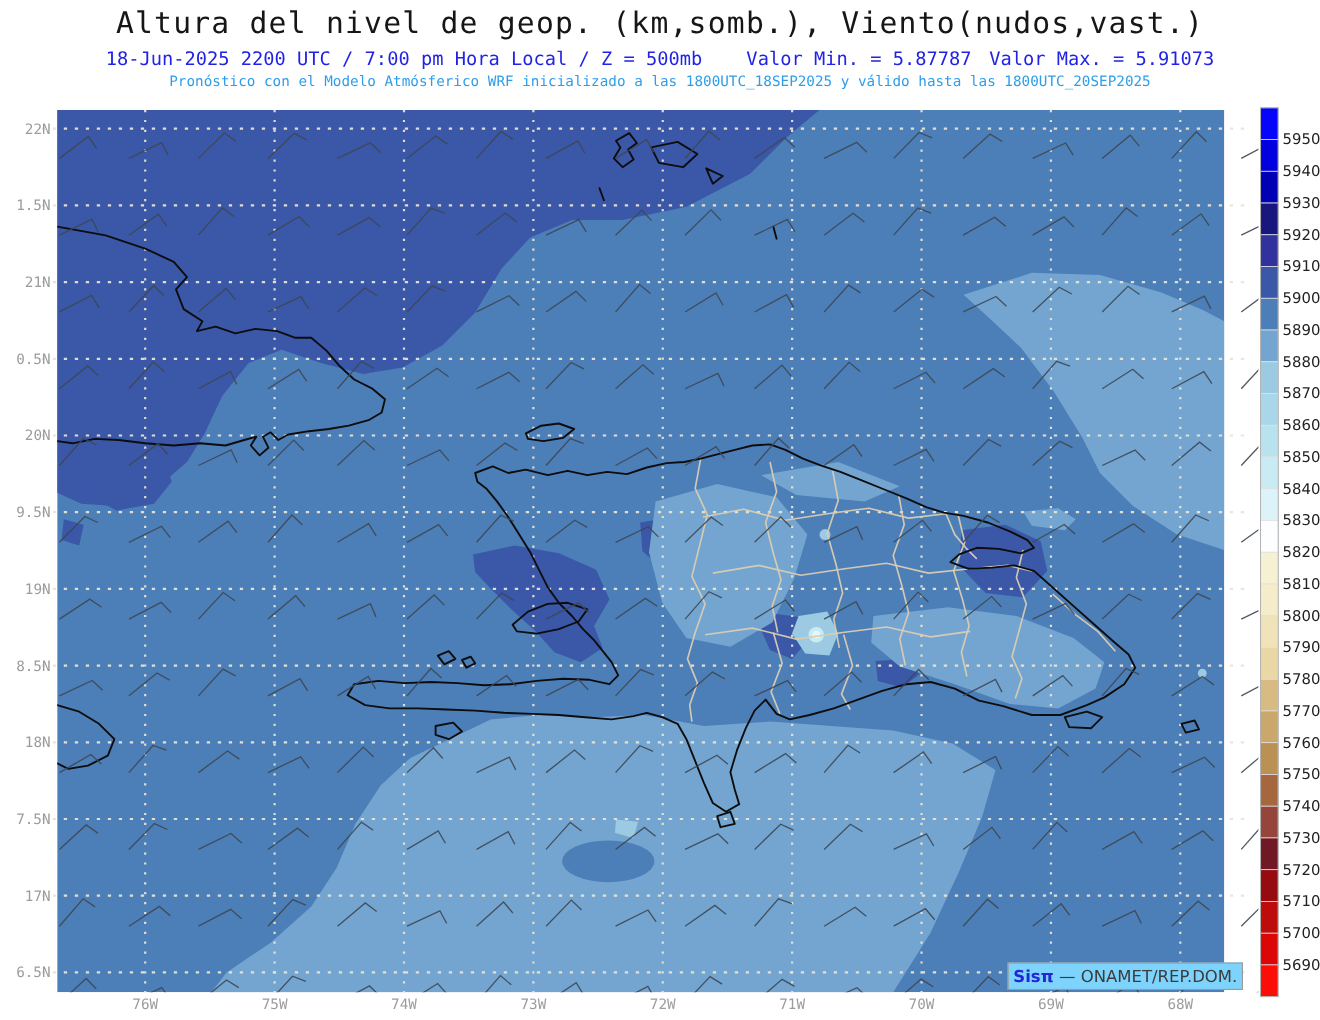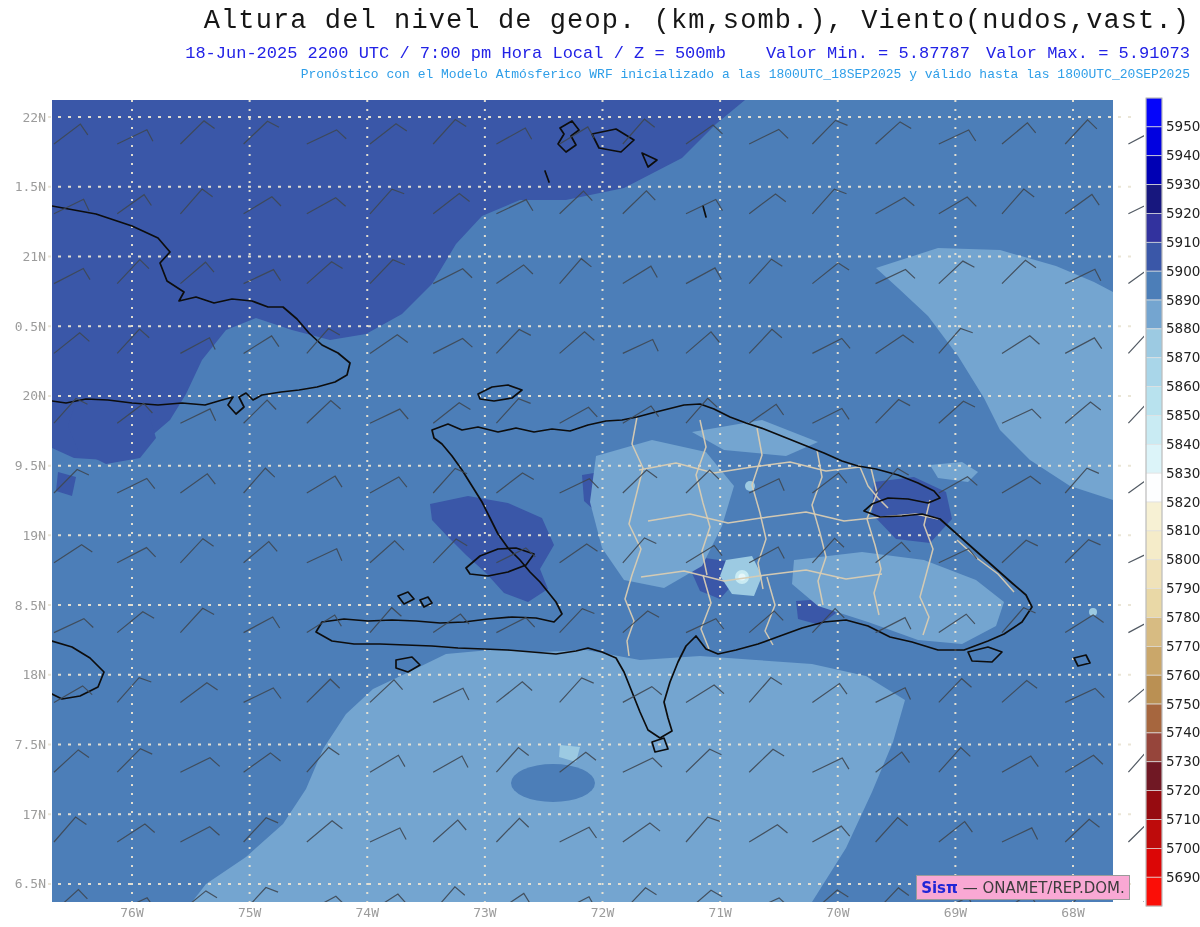--- a/index.html
+++ b/index.html
@@ -1,38 +1,38 @@
 <!DOCTYPE html>
 <html><head>
 <meta charset="utf-8">
 <style>
   html,body{margin:0;padding:0;}
   body{
     width:1200px;height:927px;position:relative;background:#ffffff;
     font-family:"DejaVu Sans Mono","Liberation Mono",monospace;
     overflow:hidden;
   }
-  .hdr{position:absolute;left:10px;width:1180px;text-align:right;white-space:nowrap;font-family:Liberation Mono, monospace;}
+  .hdr{position:absolute;left:10px;width:1180px;text-align:center;white-space:nowrap;}
   #title{top:6px;font-size:27px;letter-spacing:1.1px;color:#161616;}
   #line1{top:44px;font-size:17px;color:var(--hdrblue);}
   #line1 .gap1{margin-left:40px;}
   #line1 .gap2{margin-left:16px;}
   #line2{top:67px;font-size:13px;color:var(--hdrcyan);}
   #map-svg{position:absolute;left:0;top:0;}
   .fill-sea{fill:var(--sea);}
   .fill-dark{fill:var(--dark);}
   .fill-light{fill:var(--light);}
   .fill-pale{fill:var(--pale);}
   .fill-paler{fill:var(--paler);}
   .fill-palest{fill:var(--palest);}
   .coast{fill:none;stroke:var(--coast);stroke-width:1.7;stroke-linejoin:round;stroke-linecap:round;}
   .province{fill:none;stroke:var(--province);stroke-width:1.5;stroke-linejoin:round;opacity:.95;}
   .watermark{
     position:absolute;left:916px;top:875px;width:212px;height:23px;
-    background:#f9a8d4;border:1px solid #9a9a9a;display:flex;align-items:center;
+    background:#7dd3fc;border:1px solid #9a9a9a;display:flex;align-items:center;
     justify-content:center;font-family:"DejaVu Sans","Liberation Sans",sans-serif;
     font-size:15px;white-space:pre;z-index:3;
   }
   .watermark .brand{color:#2126D6;font-weight:bold;}
   .watermark .org{color:#3c3c3c;}
 </style>
 </head>
 <body style="--sea: #4C7EB8; --dark: #3A57A8; --light: #74A5D0; --pale: #9CCAE2; --paler: #C9EBF3; --palest: #E6F7FA; --coast: #0d0d0d; --province: #D9CCB2; --barb: #3E4752; --hdrblue: #2222E6; --hdrcyan: #2E9EE8;">
 
 <div class="hdr" id="title">Altura del nivel de geop. (km,somb.), Viento(nudos,vast.)</div>

